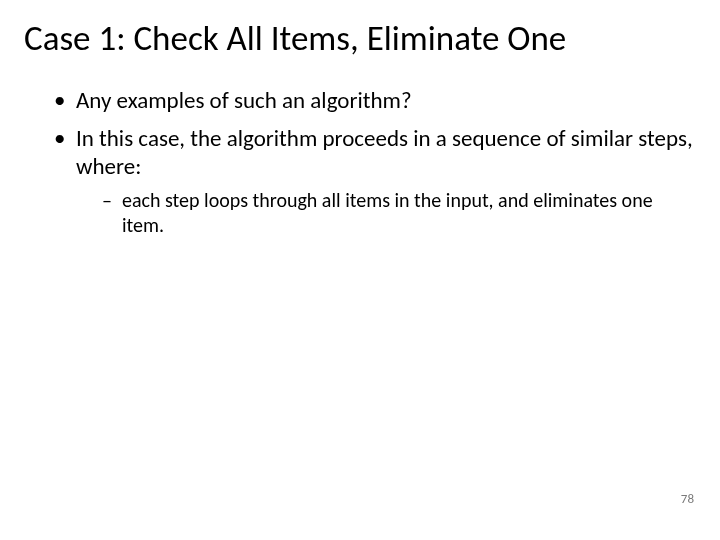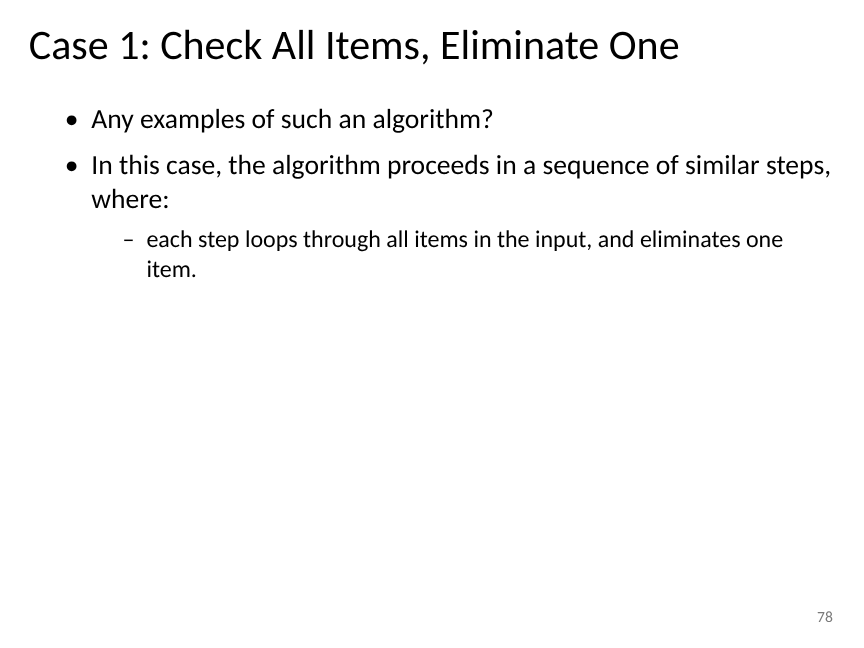--- a/index.html
+++ b/index.html
@@ -49,21 +49,21 @@
   }
   ul.level2 > li::before {
     content: "–";
     position: absolute;
     left: 0;
     top: 0;
   }
   .pagenum {
     position: absolute;
     right: 26px;
-    bottom: 18px;
+    bottom: 34px;
     font-size: 13px;
     color: #7a7a7a;
   }
 </style>
 </head>
 <body>
 
 <div class="slide">
   <h1 class="title">Case 1: Check All Items, Eliminate One</h1>
 

